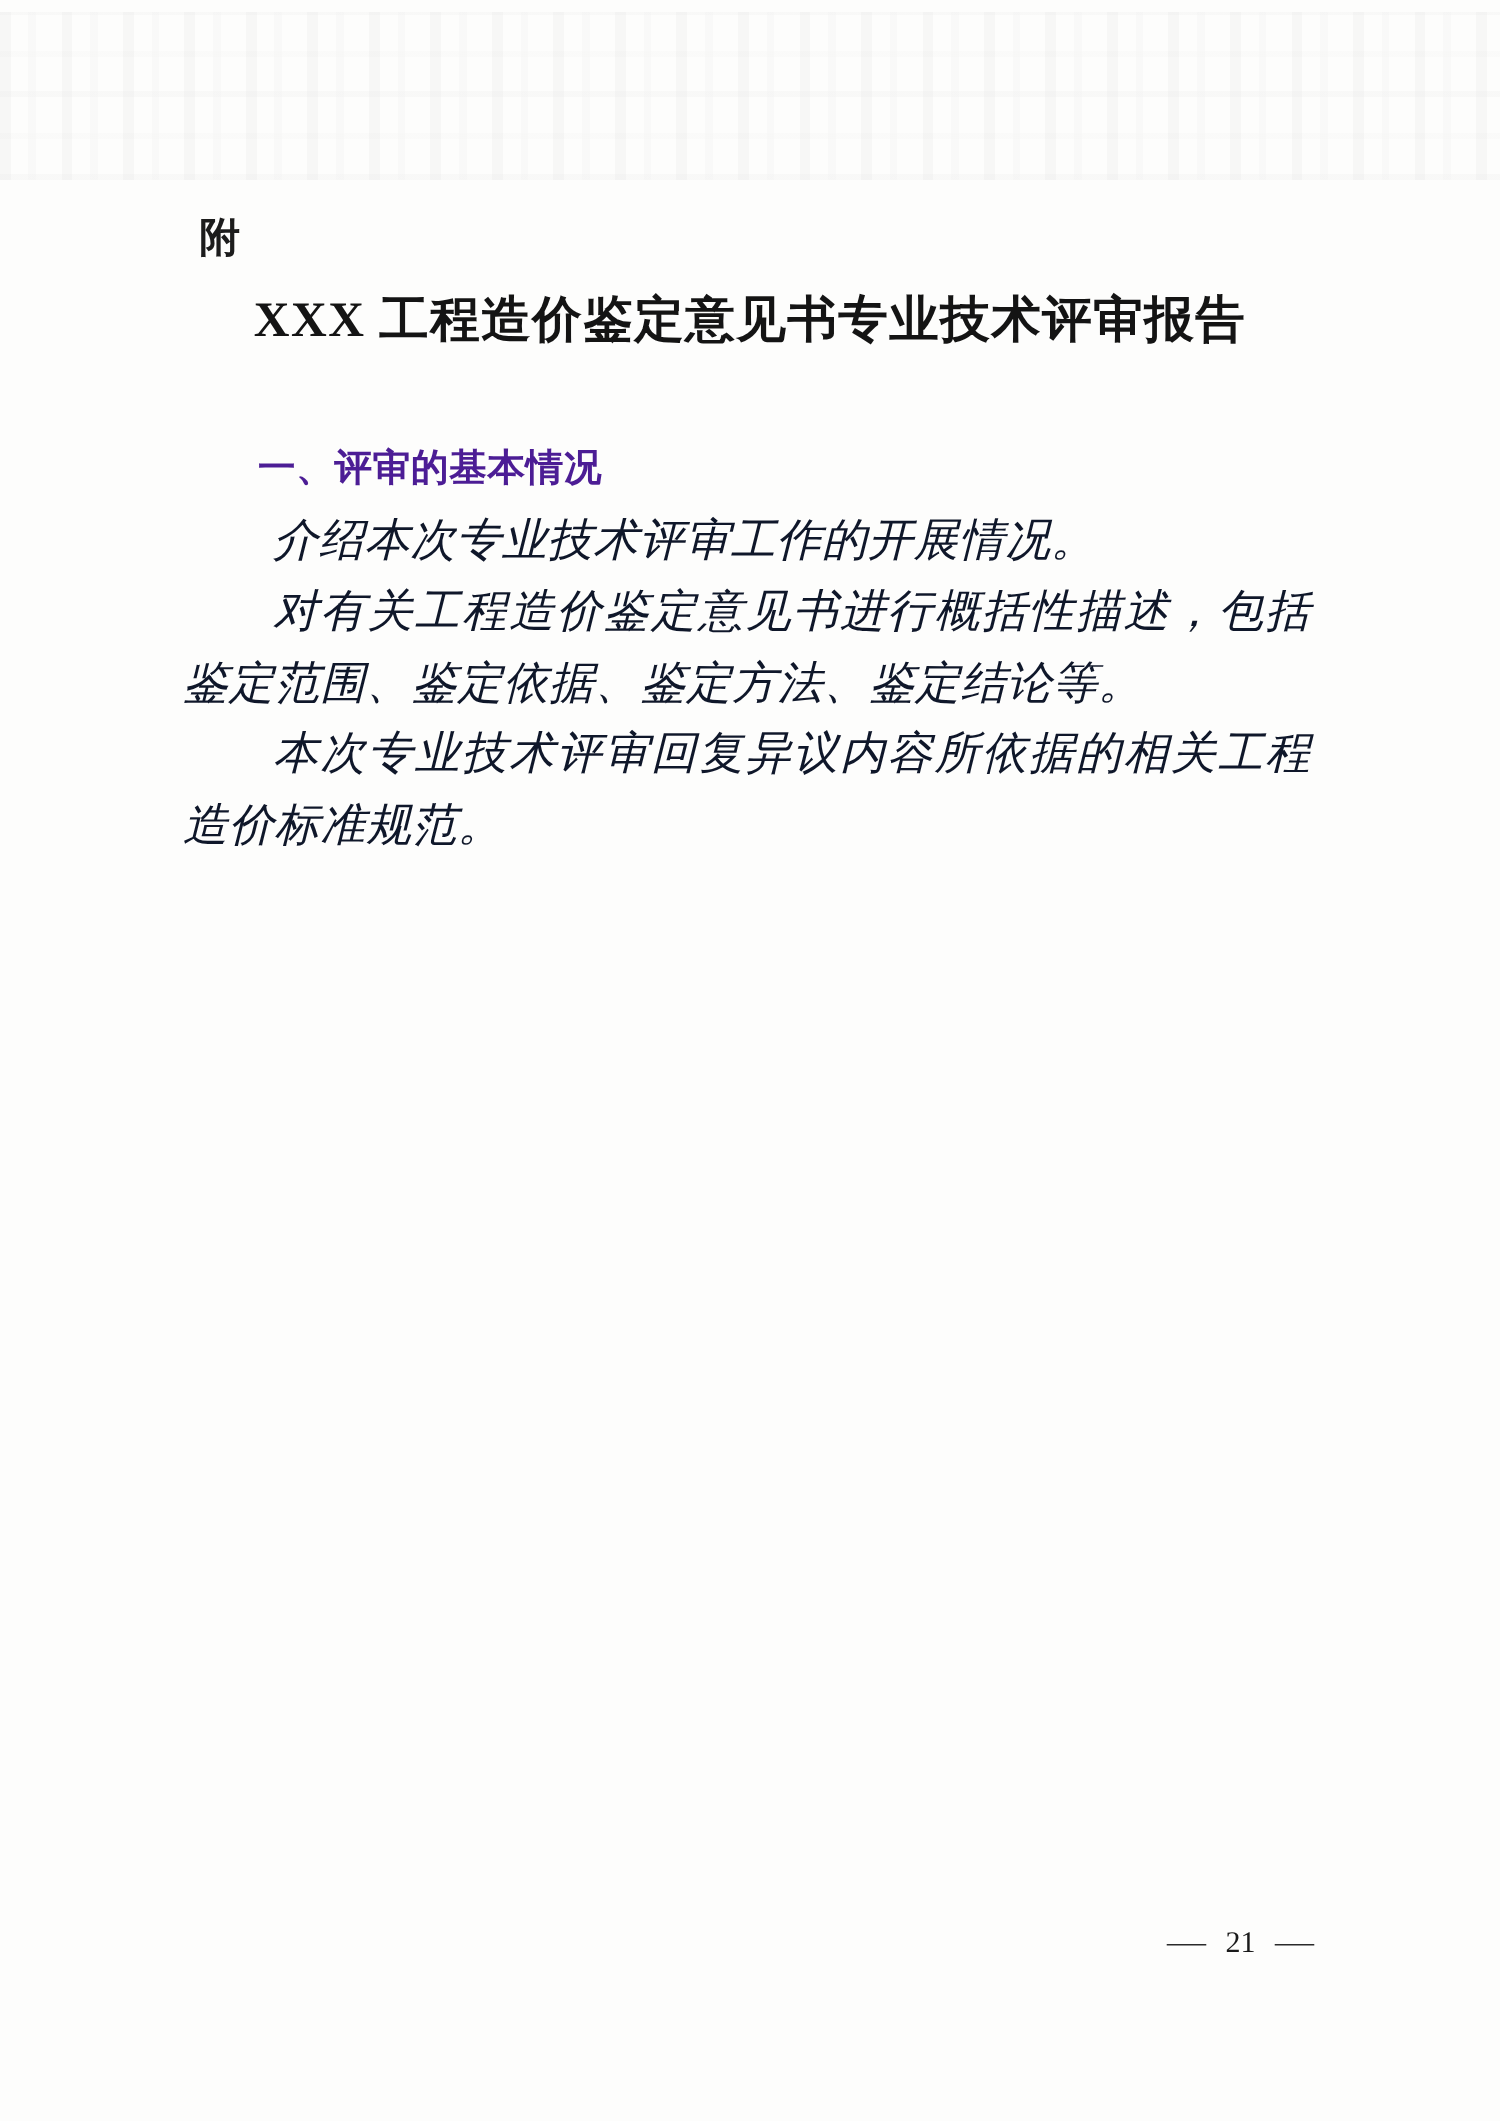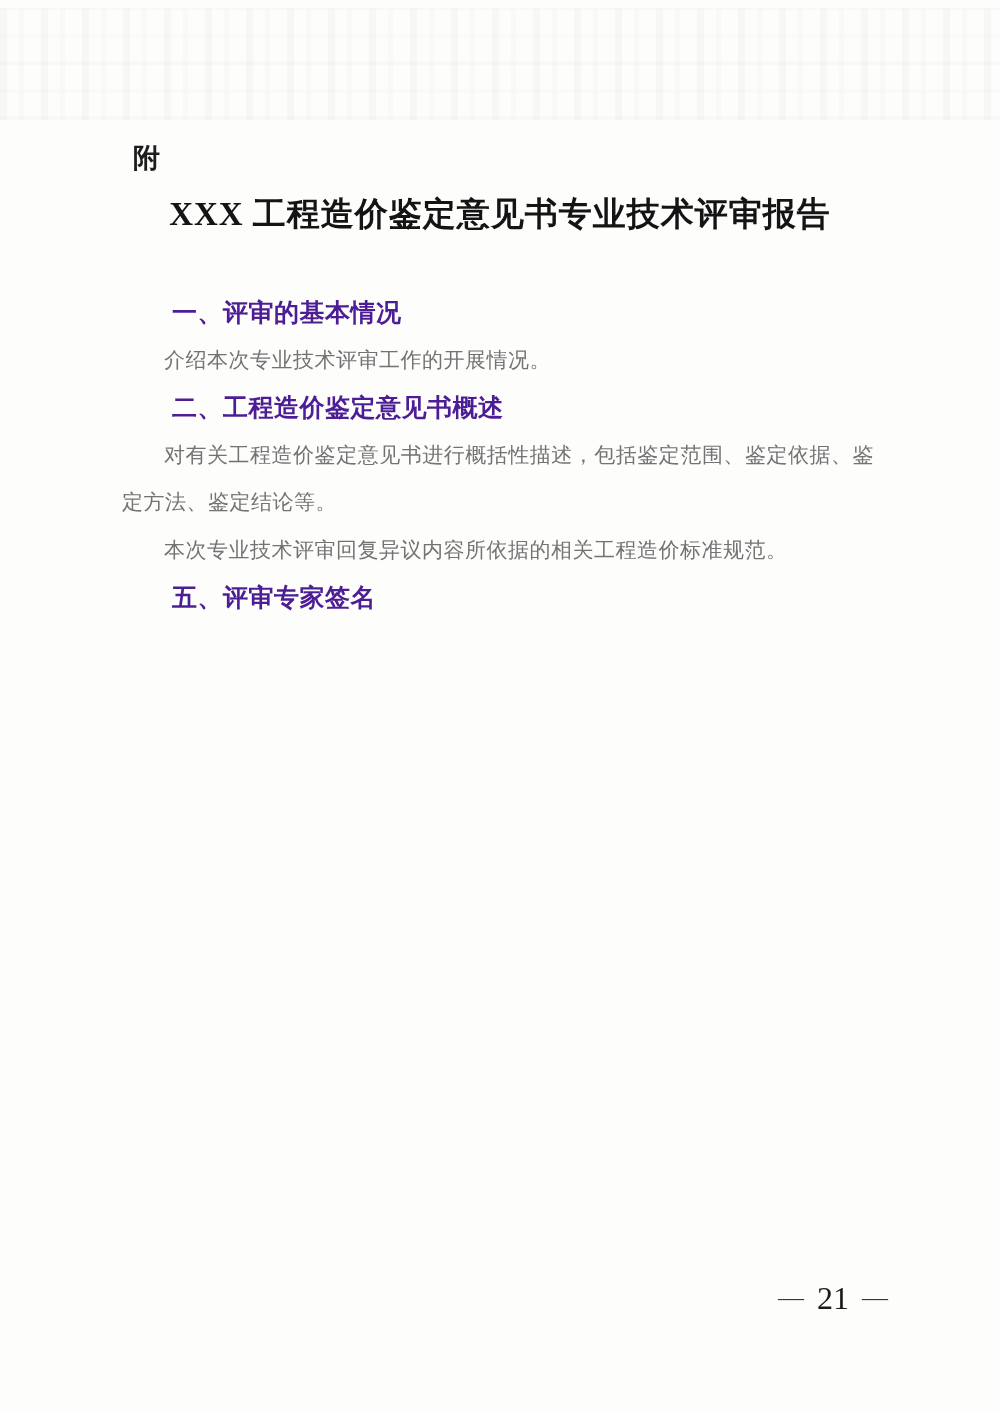--- a/index.html
+++ b/index.html
@@ -74,69 +74,68 @@
     font-size: 25px;
     line-height: 47.5px;
     color: #4c1d95;
     text-indent: 2em;
     letter-spacing: 0.5px;
   }
   .content p {
     margin: 0;
     font-family: "Liberation Serif", serif;
     font-weight: normal;
-    font-size: 21px;
+    font-size: 30px;
     line-height: 47.5px;
-    color: #737373;
+    color: #0f172a;
     text-indent: 2em;
     text-align: justify;
     letter-spacing: 0.5px;
+    font-style: italic;
   }
   .footer {
     position: absolute;
     left: 778px;
     top: 1280px;
     display: flex;
     align-items: center;
     gap: 13px;
     font-family: "Liberation Serif", serif;
     font-size: 26px;
     color: #1a1a1a;
   }
   .footer .dash {
     color: #2a2a2a;
     transform: scaleY(0.8);
   }
   .footer .num {
-    font-size: 32px;
+    font-size: 20px;
   }
 </style>
 </head>
 <body>
 
 <div class="page">
 
   <div class="scan-noise top"></div>
 
   <div class="attachment">附</div>
 
   <h1 class="title">XXX 工程造价鉴定意见书专业技术评审报告</h1>
 
   <div class="content">
 
     <h2>一、评审的基本情况</h2>
     <p>介绍本次专业技术评审工作的开展情况。</p>
 
-    <h2>二、工程造价鉴定意见书概述</h2>
     <p>对有关工程造价鉴定意见书进行概括性描述，包括鉴定范围、鉴定依据、鉴定方法、鉴定结论等。</p>
 
     <p>本次专业技术评审回复异议内容所依据的相关工程造价标准规范。</p>
 
 
-    <h2>五、评审专家签名</h2>
 
   </div>
 
   <div class="footer">
     <span class="dash">—</span>
     <span class="num">21</span>
     <span class="dash">—</span>
   </div>
 
 </div>

